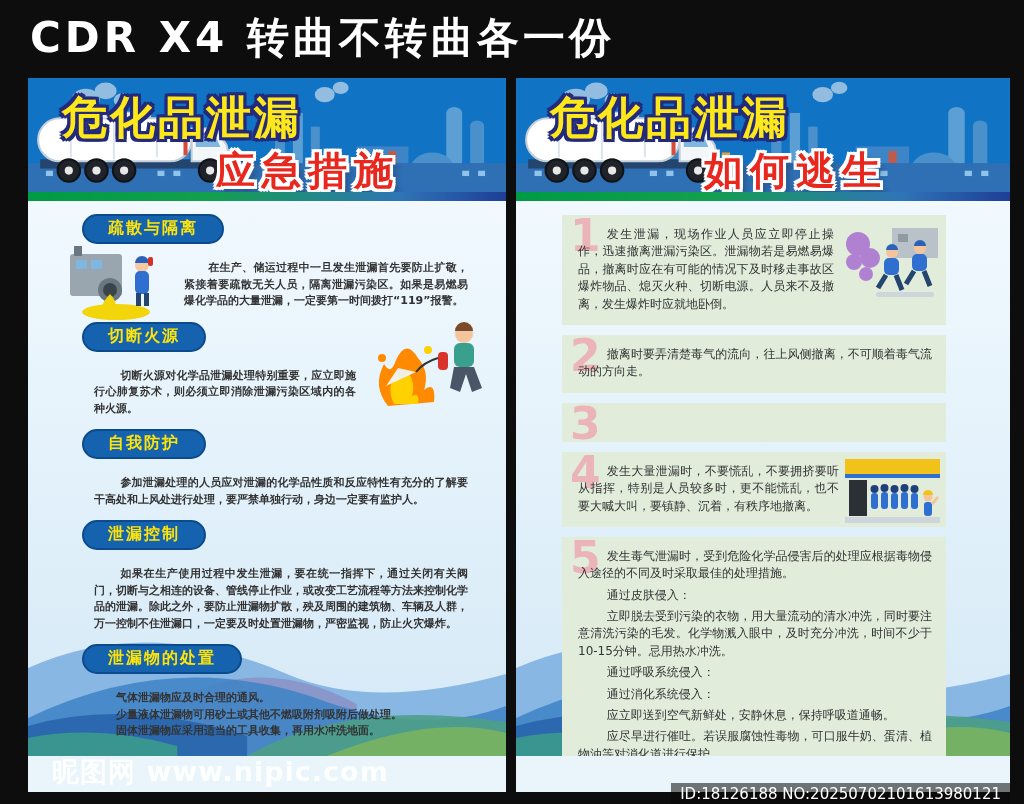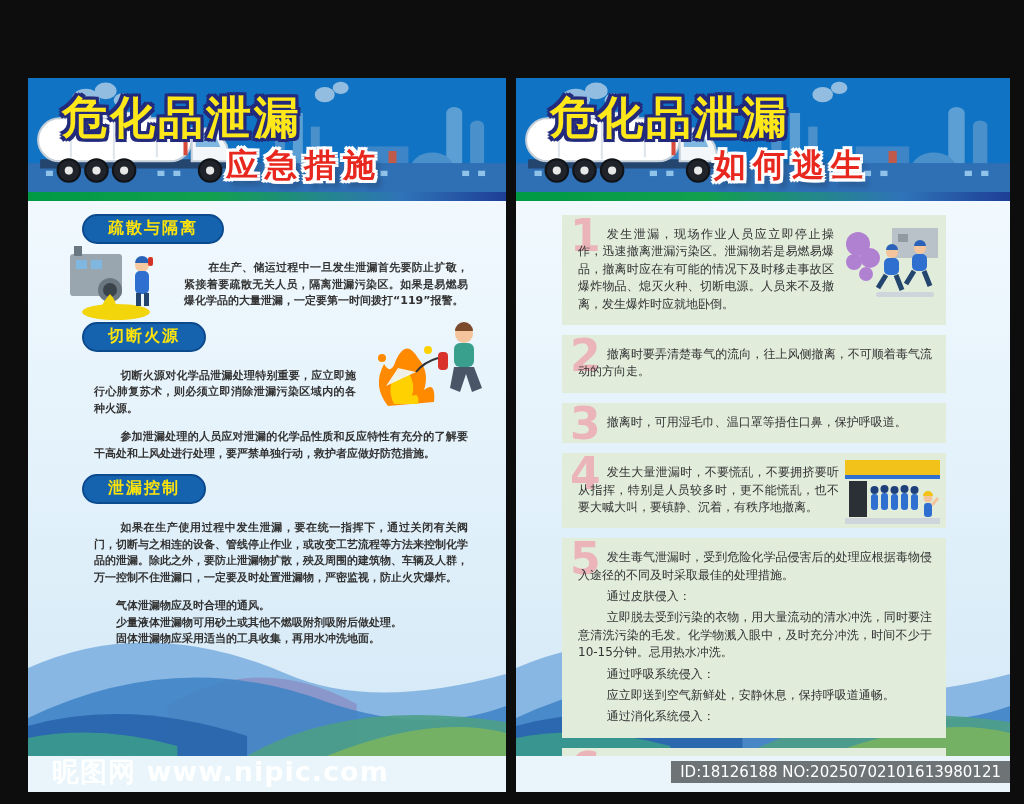--- a/index.html
+++ b/index.html
@@ -12,21 +12,21 @@
   .poster{position:absolute;top:78px;height:714px;overflow:hidden;background:#e9f4fb;}
   .poster-left{left:28px;width:478px;}
   .poster-right{left:516px;width:494px;}
   .p-header{position:relative;height:114px;background:#1173c4;overflow:hidden;}
   .p-header .skyline{position:absolute;left:0;top:0;width:100%;height:100%;}
   .p-header .truck{position:absolute;left:6px;bottom:2px;width:215px;height:86px;}
   .title1{position:absolute;left:34px;top:10px;font-size:45px;font-weight:900;letter-spacing:3px;color:#ffe81a;
     text-shadow:-3px -3px 0 #232a7c,3px -3px 0 #232a7c,-3px 3px 0 #232a7c,3px 3px 0 #232a7c,
       -3px 0 0 #232a7c,3px 0 0 #232a7c,0 -3px 0 #232a7c,0 3px 0 #232a7c,
       -2px -2px 0 #232a7c,2px 2px 0 #232a7c,2px -2px 0 #232a7c,-2px 2px 0 #232a7c;white-space:nowrap;}
-  .title2{position:absolute;left:198px;top:66px;font-size:32px;font-weight:900;letter-spacing:7px;color:#e8281e;
+  .title2{position:absolute;left:188px;top:66px;font-size:39px;font-weight:900;letter-spacing:7px;color:#e8281e;
     text-shadow:-3px -3px 0 #fff,3px -3px 0 #fff,-3px 3px 0 #fff,3px 3px 0 #fff,
       -3px 0 0 #fff,3px 0 0 #fff,0 -3px 0 #fff,0 3px 0 #fff,6px 7px 5px rgba(30,50,80,.45);white-space:nowrap;}
   .strip{height:9px;background:linear-gradient(90deg,#009a44 0%,#12a04d 38%,#2f74b8 78%,#1e3e96 100%);}
   .p-body{position:relative;height:555px;background:linear-gradient(#f1f9fe 0%,#ddeef9 70%,#d4e8f6 100%);overflow:hidden;}
   .waves{position:absolute;left:0;bottom:0;width:100%;height:150px;z-index:0;pointer-events:none;}
   
   .sections{position:relative;z-index:1;padding-top:13px;}
   .section{margin:0 26px 8px 54px;position:relative;}
   .pill{display:inline-block;background:#1563ae;border:2px solid #0c4a8e;color:#ffe40a;font-weight:bold;
         font-size:16px;letter-spacing:2px;padding:2px 24px 3px;border-radius:18px;margin-bottom:4px;}
@@ -41,28 +41,31 @@
   .items{position:relative;z-index:1;padding-top:14px;}
   .item{position:relative;margin:0 64px 10px 46px;background:#e1ecdb;padding:7px 10px 8px 12px;min-height:24px;}
   .item .num{position:absolute;left:8px;top:-1px;font-size:44px;line-height:1;font-weight:bold;
              color:#ef9dac;opacity:.7;z-index:0;}
   .item p{position:relative;z-index:1;margin:4px;font-size:12px;line-height:1.45;color:#333;
           text-align:justify;text-indent:2.4em;}
   .ill-r{float:right;margin:0 -4px 2px 6px;position:relative;z-index:1;}
   
   .watermark{position:absolute;left:52px;top:754px;font-size:27px;font-weight:900;letter-spacing:1px;
              color:rgba(255,255,255,.95);z-index:5;white-space:nowrap;}
-  .id-badge{position:absolute;right:14px;top:761px;background:rgba(10,10,10,.55);color:#fff;
+  .id-badge{position:absolute;right:14px;top:783px;background:rgba(10,10,10,.55);color:#fff;
             font-size:15px;padding:2px 9px;z-index:5;white-space:nowrap;}
 </style>
 </head>
 <body>
 
 <div class="canvas">
 
+  <div class="top-banner">
+    <span>CDR X4 转曲不转曲各一份</span>
+  </div>
 
   <div class="poster poster-left">
     <div class="p-header">
       <svg class="skyline" viewBox="0 0 480 150" preserveAspectRatio="none">
         <g fill="#a9cbe6" opacity=".85">
           <circle cx="58" cy="28" r="14"></circle>
             <circle cx="78" cy="17" r="11"></circle>
             <circle cx="95" cy="29" r="9"></circle>
           <circle cx="298" cy="22" r="10"></circle>
             <circle cx="314" cy="13" r="8"></circle>
@@ -158,31 +161,33 @@
             <path d="M86,53 L106,53 L114,74 L104,78 L98,60 L92,78 L82,74 Z" fill="#4a5668"></path>
             <rect x="70" y="38" width="10" height="18" rx="4" fill="#d8322a"></rect>
             <path d="M70,44 Q56,48 48,58" stroke="#333" stroke-width="2" fill="none"></path>
             <path d="M48,58 L18,72 L30,54 Z" fill="#eef6fb" opacity=".92"></path>
           </svg>
           <div class="stext">
               <p>切断火源对化学品泄漏处理特别重要，应立即施行心肺复苏术，则必须立即消除泄漏污染区域内的各种火源。</p>
             </div>
         </div>
         <div class="section">
-          <div class="stext">
-              <p>参加泄漏处理的人员应对泄漏的化学品性质和反应特性有充分的了解要干高处和上风处进行处理，要严禁单独行动，救护者应做好防范措施。</p>
+          <div class="pill">自我防护</div>
+          <div class="stext">
+              <p>参加泄漏处理的人员应对泄漏的化学品性质和反应特性有充分的了解要干高处和上风处进行处理，要严禁单独行动，身边一定要有监护人。</p>
             </div>
         </div>
         <div class="section">
           <div class="pill">泄漏控制</div>
           <div class="stext">
               <p>如果在生产使用过程中发生泄漏，要在统一指挥下，通过关闭有关阀门，切断与之相连的设备、管线停止作业，或改变工艺流程等方法来控制化学品的泄漏。除此之外，要防止泄漏物扩散，殃及周围的建筑物、车辆及人群，万一控制不住泄漏口，一定要及时处置泄漏物，严密监视，防止火灾爆炸。</p>
             </div>
         </div>
         <div class="section">
+          <div class="pill">泄漏物的处置</div>
           <div class="stext">
             <p class="noindent">气体泄漏物应及时合理的通风。</p>
             <p class="noindent">少量液体泄漏物可用砂土或其他不燃吸附剂吸附后做处理。</p>
             <p class="noindent">固体泄漏物应采用适当的工具收集，再用水冲洗地面。</p>
           </div>
         </div>
       </div>
       <svg class="waves" viewBox="0 0 480 150" preserveAspectRatio="none">
         <path d="M0,62 Q120,8 260,68 Q345,105 480,68 L480,150 L0,150 Z" fill="#85b4e2" opacity=".95"></path>
         <path d="M140,100 Q230,44 330,98 L330,150 L140,150 Z" fill="#8a8cc2" opacity=".75"></path>
@@ -287,21 +292,20 @@
             <rect x="36" y="70" width="58" height="5" rx="2.5" fill="#cfd6db"></rect>
           </svg>
           <p>发生泄漏，现场作业人员应立即停止操作，迅速撤离泄漏污染区。泄漏物若是易燃易爆品，撤离时应在有可能的情况下及时移走事故区爆炸物品、熄灭火种、切断电源。人员来不及撤离，发生爆炸时应就地卧倒。</p>
         </div>
         <div class="item">
           <div class="num">2</div>
           <p>撤离时要弄清楚毒气的流向，往上风侧撤离，不可顺着毒气流动的方向走。</p>
         </div>
         <div class="item">
           <div class="num">3</div>
-          <p>撤离时，可用湿毛巾、温口罩等捂住口鼻，保护呼吸道。</p>
         </div>
         <div class="item">
           <div class="num">4</div>
           <svg class="ill-r" width="95" height="66" viewBox="0 0 95 66">
             <rect x="0" y="0" width="95" height="15" fill="#f2c21a"></rect>
             <rect x="0" y="15" width="95" height="4" fill="#2f6fd0"></rect>
             <rect x="4" y="21" width="18" height="36" fill="#2b2f36"></rect>
             <g>
               <g fill="#2f6fd0">
                 <rect x="26" y="34" width="7" height="16" rx="3"></rect>
@@ -325,22 +329,23 @@
             <rect x="0" y="58" width="95" height="6" fill="#cfd6db"></rect>
           </svg>
           <p>发生大量泄漏时，不要慌乱，不要拥挤要听从指挥，特别是人员较多时，更不能慌乱，也不要大喊大叫，要镇静、沉着，有秩序地撤离。</p>
         </div>
         <div class="item">
           <div class="num">5</div>
           <p>发生毒气泄漏时，受到危险化学品侵害后的处理应根据毒物侵入途径的不同及时采取最佳的处理措施。</p>
           <p>通过皮肤侵入：</p>
           <p>立即脱去受到污染的衣物，用大量流动的清水冲洗，同时要注意清洗污染的毛发。化学物溅入眼中，及时充分冲洗，时间不少于10-15分钟。忌用热水冲洗。</p>
           <p>通过呼吸系统侵入：</p>
+          <p>通过消化系统侵入：</p>
           <p>应立即送到空气新鲜处，安静休息，保持呼吸道通畅。</p>
-          <p>通过消化系统侵入：</p>
+          <p>应尽早进行催吐。若误服腐蚀性毒物，可口服牛奶、蛋清、植物油等对消化道进行保护。</p>
         </div>
         <div class="item">
           <div class="num">6</div>
           <svg class="ill-r" width="90" height="68" viewBox="0 0 90 68">
             <circle cx="38" cy="14" r="8" fill="#f4c59c"></circle>
             <path d="M30,11 a8,8 0 0 1 16,0 Z" fill="#4a3038"></path>
             <circle cx="47" cy="6" r="3.5" fill="#4a3038"></circle>
             <path d="M29,21 L47,21 L54,44 L24,44 Z" fill="#e8758f"></path>
             <path d="M33,30 L33,48 M44,30 L44,48" stroke="#f4c59c" stroke-width="4" fill="none"></path>
             <rect x="12" y="48" width="66" height="10" rx="5" fill="#4b79c8"></rect>

